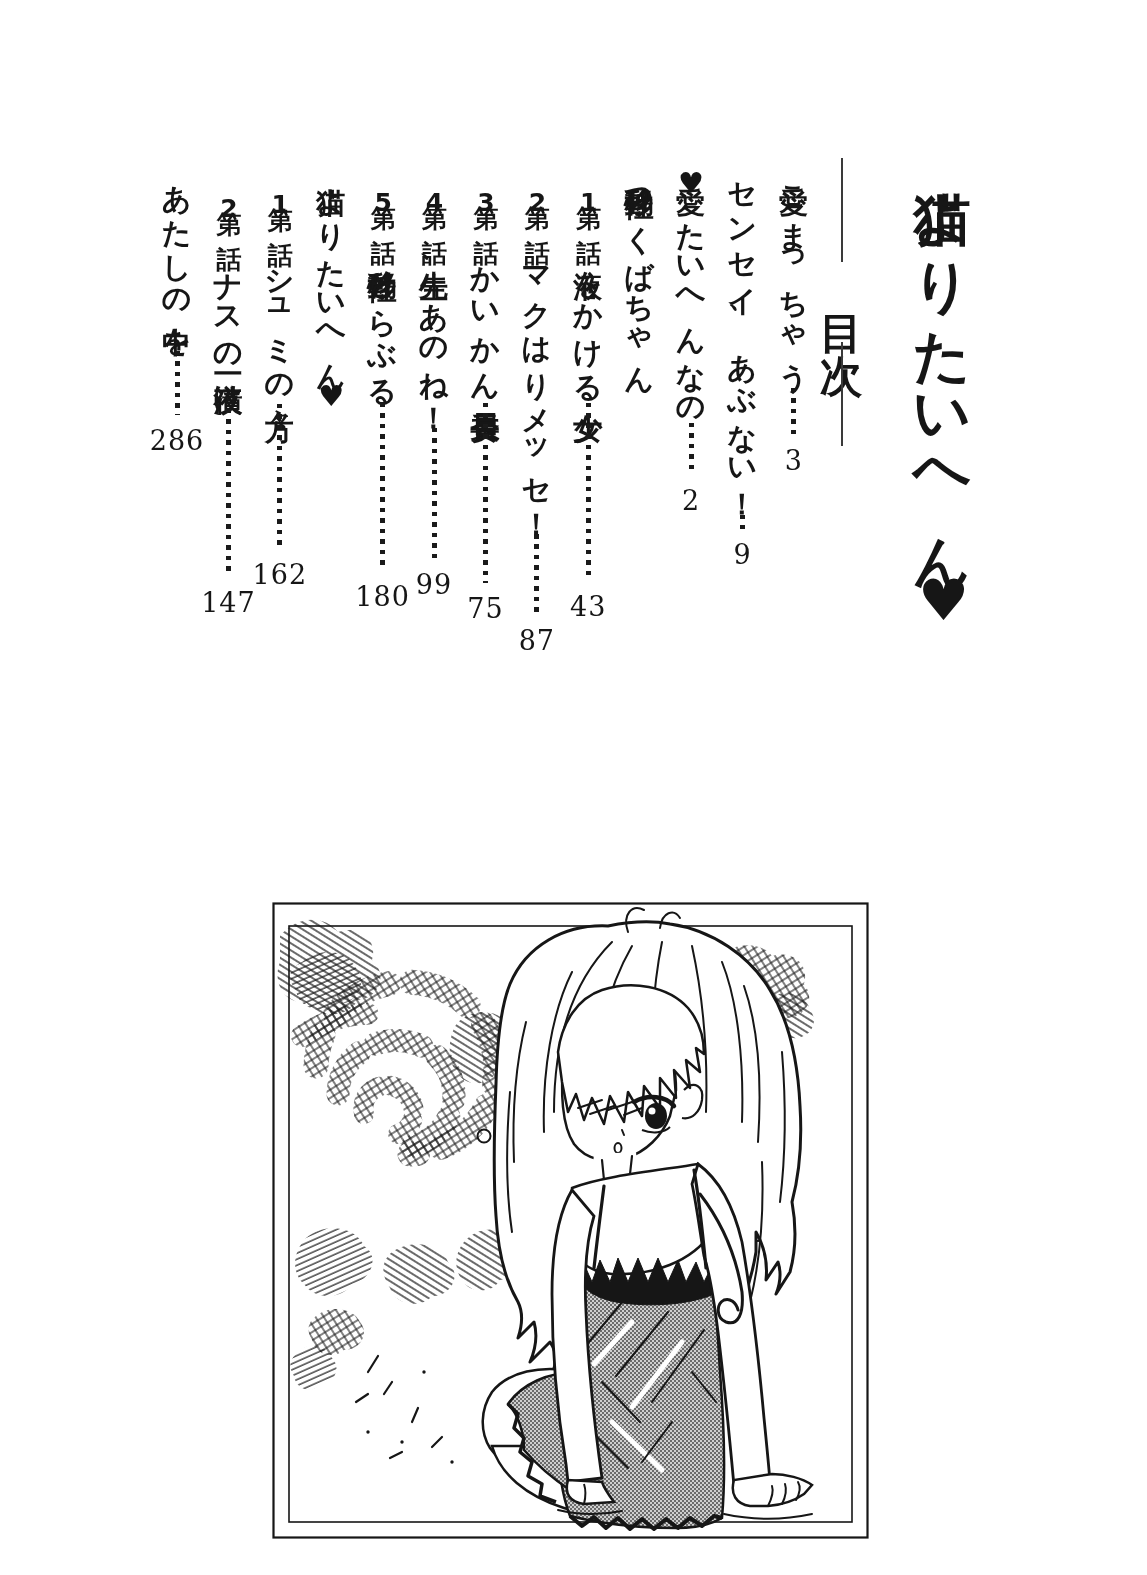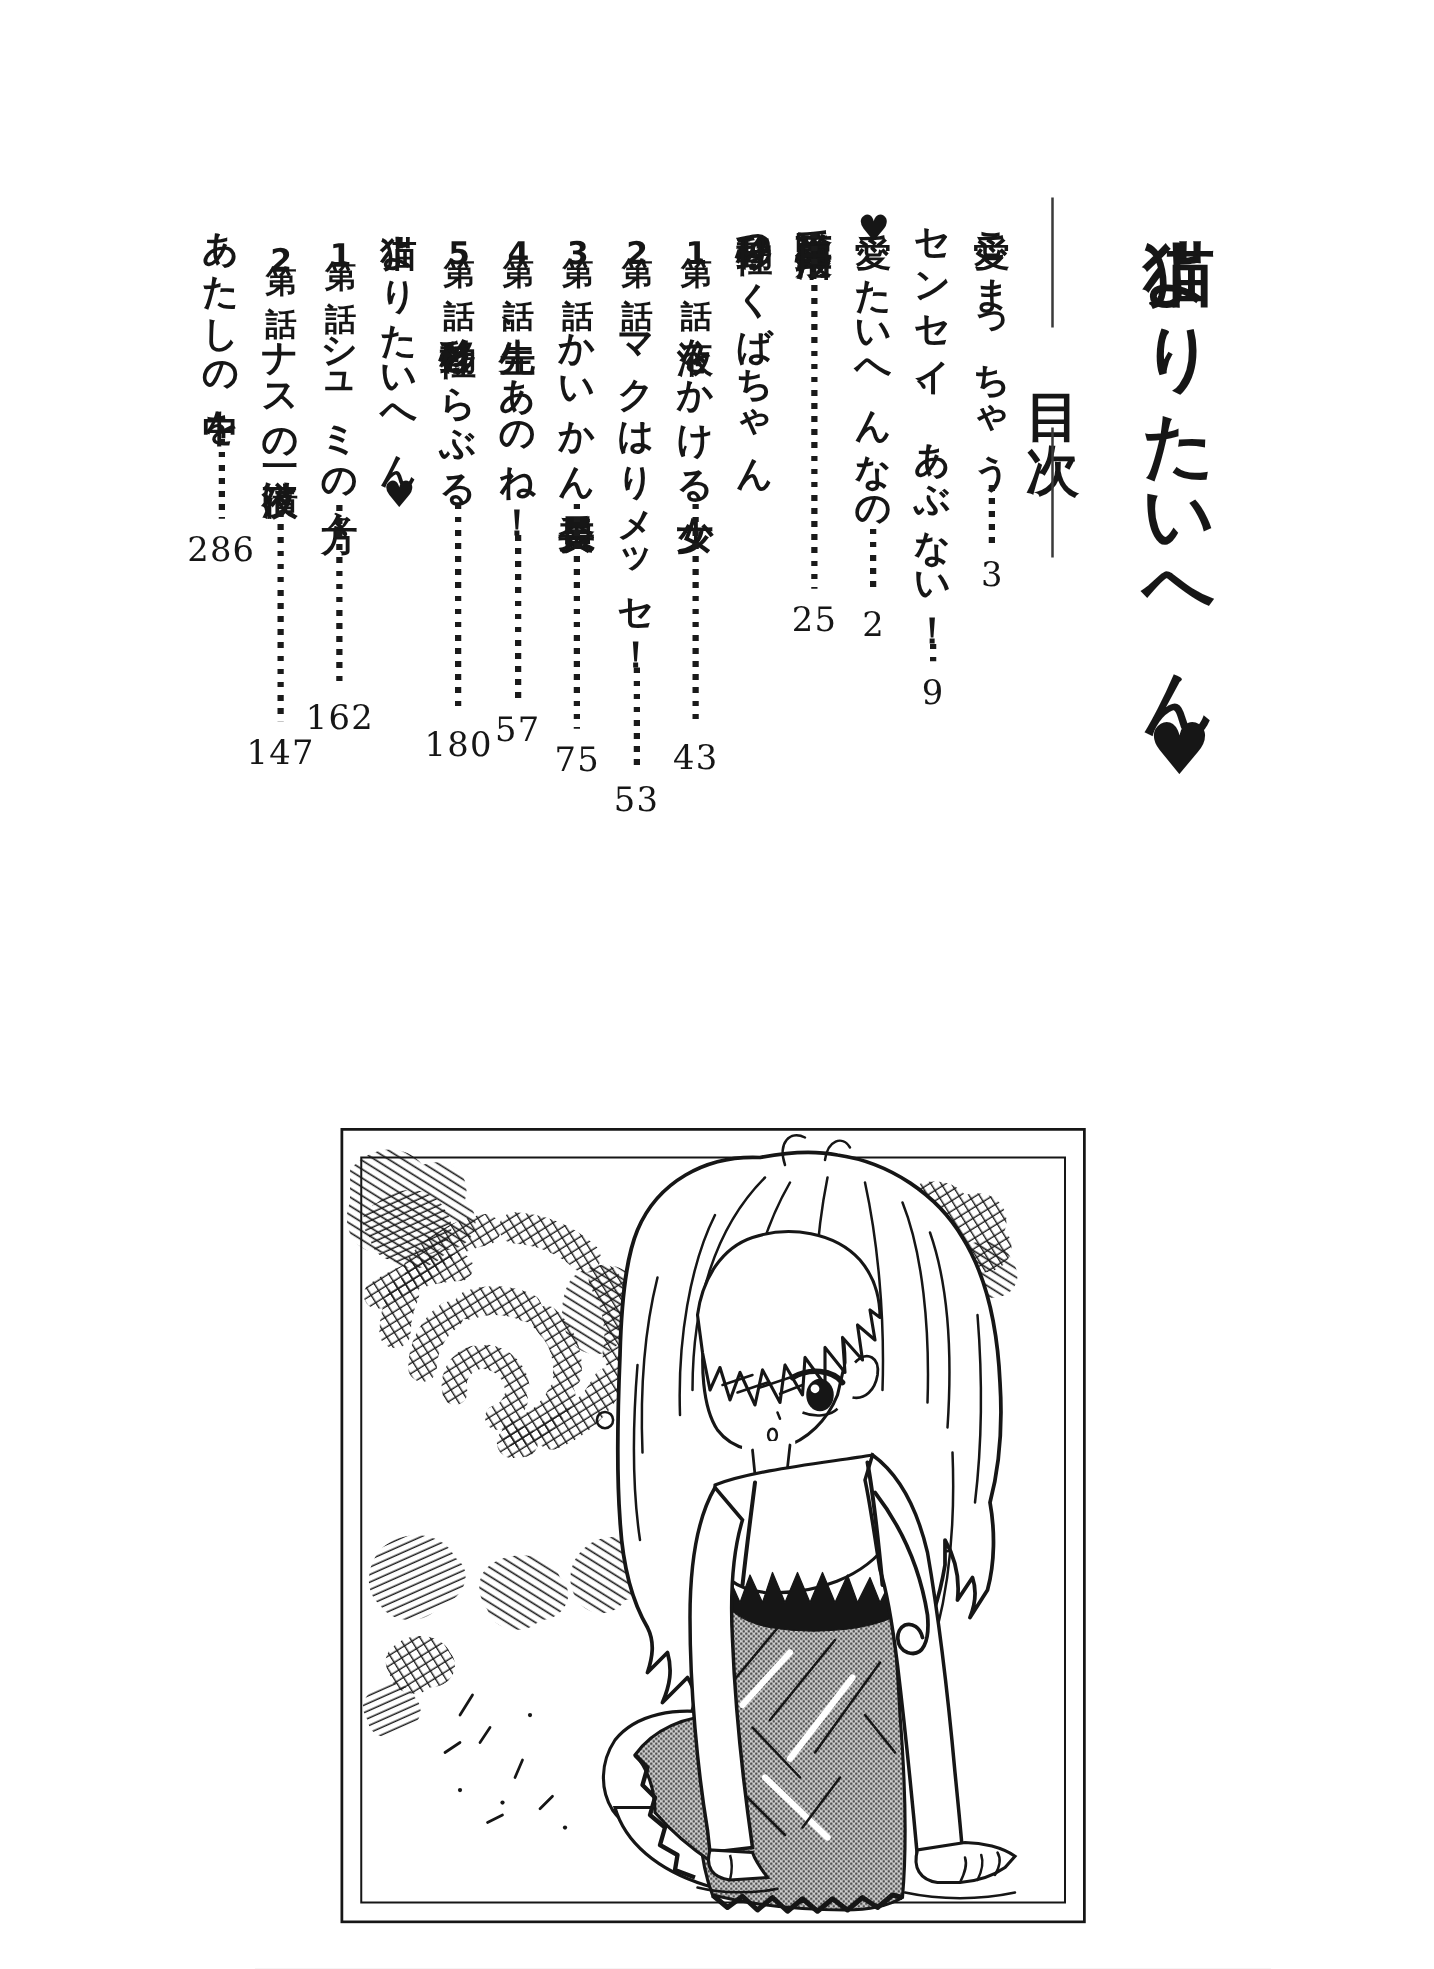--- a/index.html
+++ b/index.html
@@ -83,51 +83,46 @@
       <div class="toc-entry" style="margin-top: 12px; height: 400px;">
         <span class="vtitle">センセイ、あぶない！</span>
         <div class="dots"></div>
         <span class="pagenum">9</span>
       </div>
       <div class="toc-entry" style="margin-top: 14px; height: 352px;">
         <span class="vtitle">愛♥たいへんなの</span>
         <div class="dots"></div>
         <span class="pagenum">2</span>
       </div>
-      <div class="toc-entry" style="margin-top: 10px; height: 352px;">
-        <span class="vtitle">受験生下二段活用</span>
-        <div class="dots"></div>
-        <span class="pagenum">25</span>
-      </div>
       <div class="toc-entry header" style="margin-top: 14px;">
         <span class="vtitle">移動性つくばちゃん</span>
       </div>
       <div class="toc-entry" style="margin-top: 36px; height: 436px;">
         <span class="chapter">第1話</span>
         <span class="vtitle">液をかける少女</span>
         <div class="dots"></div>
         <span class="pagenum">43</span>
       </div>
       <div class="toc-entry" style="margin-top: 36px; height: 470px;">
         <span class="chapter">第2話</span>
         <span class="vtitle">マクはりメッセ！</span>
         <div class="dots"></div>
-        <span class="pagenum">53</span>
+        <span class="pagenum">87</span>
       </div>
       <div class="toc-entry" style="margin-top: 36px; height: 438px;">
         <span class="chapter">第3話</span>
         <span class="vtitle">かいかん委員長</span>
         <div class="dots"></div>
         <span class="pagenum">75</span>
       </div>
       <div class="toc-entry" style="margin-top: 36px; height: 414px;">
         <span class="chapter">第4話</span>
         <span class="vtitle">先生、あのね！</span>
         <div class="dots"></div>
-        <span class="pagenum">57</span>
+        <span class="pagenum">99</span>
       </div>
       <div class="toc-entry" style="margin-top: 36px; height: 426px;">
         <span class="chapter">第5話</span>
         <span class="vtitle">移動性とらぶる</span>
         <div class="dots"></div>
         <span class="pagenum">180</span>
       </div>
       <div class="toc-entry header" style="margin-top: 16px;">
         <span class="vtitle">猫よりたいへん♥</span>
       </div>

